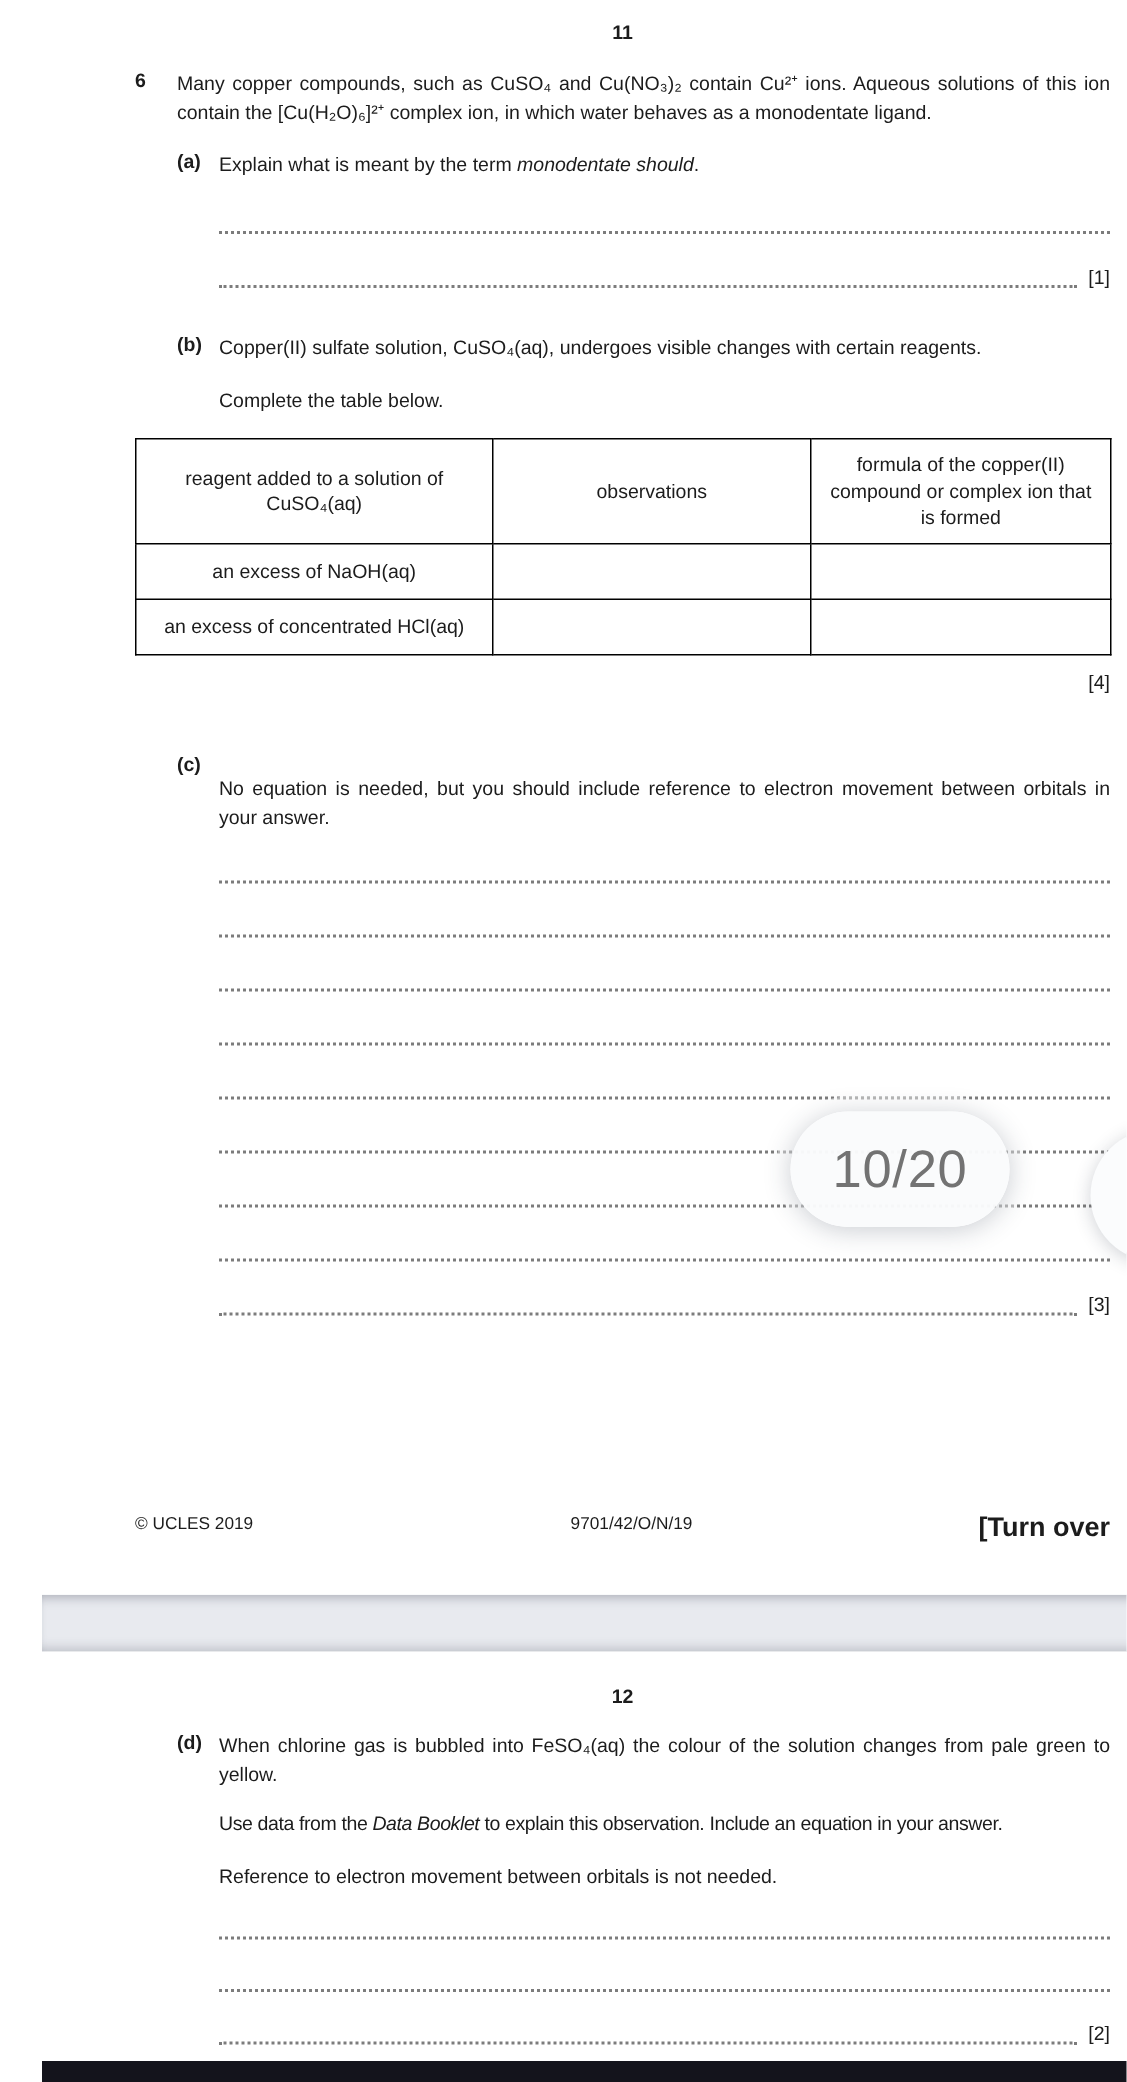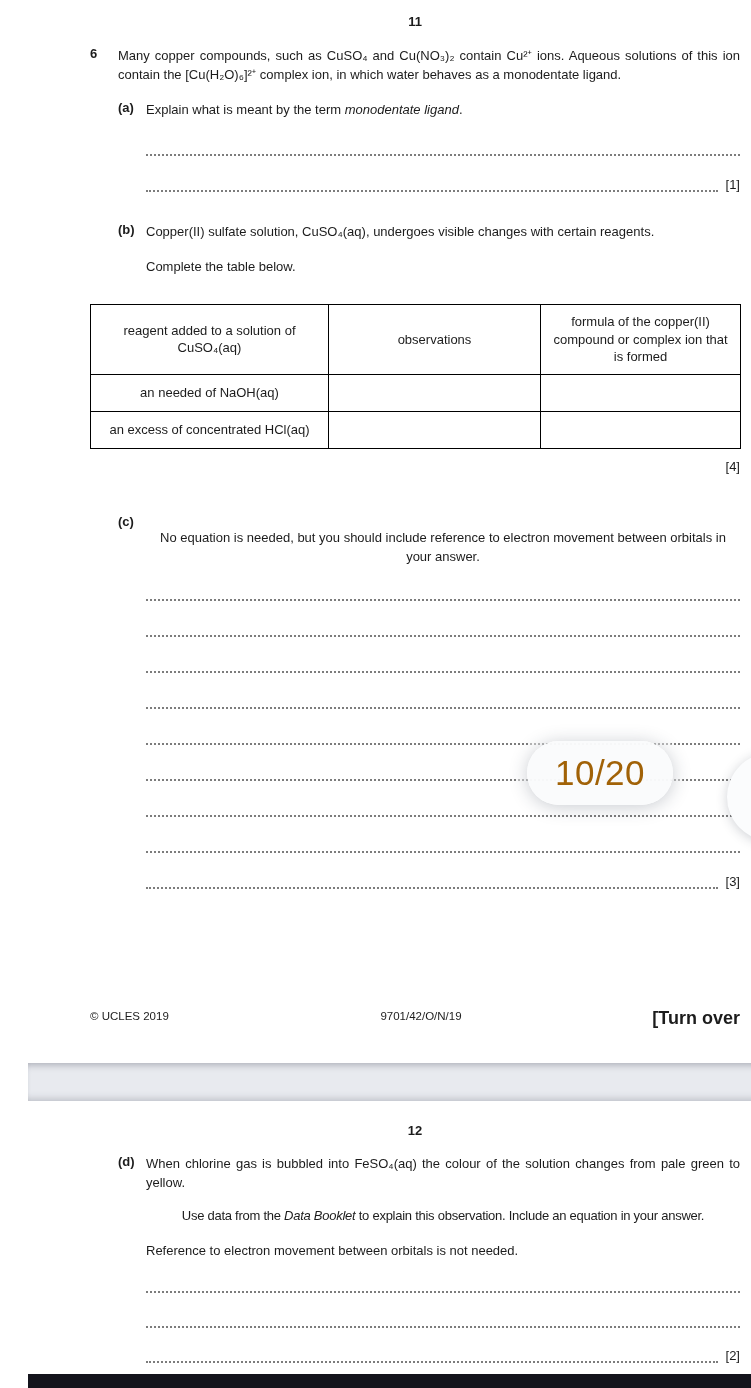--- a/index.html
+++ b/index.html
@@ -18,50 +18,50 @@
   .page-11{height:1063px;padding:14px 39px 0 62px;}
   .page-12{height:273px;padding:22px 39px 0 62px;}
   .pagehead{text-align:center;font-weight:bold;margin-bottom:17px;}
   .q-row{display:flex;}
   .q-num{flex:0 0 28px;font-weight:bold;}
   .q-body{flex:1;text-align:justify;line-height:19px;}
   .part{display:flex;margin-left:28px;}
   .part-label{flex:0 0 28px;font-weight:bold;}
   .part-body{flex:1;line-height:19px;}
   .just{text-align:justify;}
-  .mt14{margin-top:14px;text-align:center;}
+  .mt14{margin-top:14px;}
   .mt16{margin-top:16px;}
   .ans{border-bottom:2px dotted #7c7c7c;height:13px;margin-top:21px;}
   .ans.first{margin-top:22px;}
   .ans-row{display:flex;align-items:flex-end;margin-top:21px;}
   .ans-row .ans{flex:1;margin-top:0;}
   .mark{margin-left:8px;line-height:14px;white-space:nowrap;}
   .part-b{margin-top:30px;}
   .part-c{margin-top:40px;}
   .part-d{margin-top:16px;}
-  .obs-table{width:650px;border-collapse:collapse;margin-top:28px;table-layout:fixed;}
+  .obs-table{width:650px;border-collapse:collapse;margin-top:16px;table-layout:fixed;}
   .obs-table td{border:1px solid #000;text-align:center;vertical-align:middle;line-height:17.5px;padding:4px 8px;}
   .obs-table td.th{padding:8px 10px;height:52px;}
   .obs-table td.rowcell{height:28px;}
   .mark-right{text-align:right;margin-top:10px;}
   .tight{letter-spacing:-0.26px;white-space:nowrap;}
   .footer{position:absolute;left:62px;right:39px;top:1008px;height:18px;font-size:11.5px;}
   .footer .fleft{position:absolute;left:0;top:2px;}
   .footer .fcenter{position:absolute;left:12px;right:0;top:2px;text-align:center;}
   .footer .fright{position:absolute;right:0;top:0;font-weight:bold;font-size:18px;}
   .page-gap{height:38px;background:#e8eaef;
     box-shadow:inset 0 7px 7px -5px rgba(60,64,80,.35), inset 0 -7px 7px -5px rgba(60,64,80,.25);}
   .bottom-bar{height:14px;background:#14141c;}
   
   .pill{
-    position:absolute;left:527px;top:741px;width:146px;height:64px;
+    position:absolute;left:527px;top:741px;width:146px;height:77px;
     border-radius:40px;background:rgba(250,251,252,.97);
     box-shadow:0 2px 18px rgba(40,50,70,.25), 0 0 0 10px rgba(255,255,255,.45);
     display:flex;align-items:center;justify-content:center;
-    font-size:35px;color:#a16207;z-index:5;letter-spacing:.5px;
+    font-size:35px;color:#737373;z-index:5;letter-spacing:.5px;
   }
   .menu-bubble{
     position:absolute;top:753px;right:-36px;width:88px;height:88px;border-radius:50%;
     background:#fbfcfd;box-shadow:0 2px 12px rgba(40,50,70,.22);z-index:5;
   }
   .menu-bars{position:absolute;top:765px;right:-6px;width:28px;z-index:6;}
   .menu-bars .bar{height:4px;width:28px;background:#9fabb4;border-radius:2px;margin-bottom:9px;}
   em{font-style:italic;}
 </style>
 </head>
@@ -74,21 +74,21 @@
     <div class="pagehead">11</div>
 
     <div class="q-row">
       <div class="q-num">6</div>
       <div class="q-body">Many copper compounds, such as CuSO₄ and Cu(NO₃)₂ contain Cu²⁺ ions. Aqueous solutions of this ion contain the [Cu(H₂O)₆]²⁺ complex ion, in which water behaves as a monodentate ligand.</div>
     </div>
 
     <div class="part" style="margin-top:16px;">
       <div class="part-label">(a)</div>
       <div class="part-body">
-        <div><span>Explain what is meant by the term </span><em>monodentate ligand</em><span>.</span></div>
+        <div><span>Explain what is meant by the term </span><em>monodentate should</em><span>.</span></div>
         <div class="ans first"></div>
         <div class="ans-row">
           <div class="ans"></div>
           <div class="mark">[1]</div>
         </div>
       </div>
     </div>
 
     <div class="part part-b">
       <div class="part-label">(b)</div>
@@ -104,21 +104,21 @@
           <col style="width:212px">
           <col style="width:200px">
         </colgroup>
       <tbody>
           <tr>
         <td class="th">reagent added to a solution of CuSO₄(aq)</td>
         <td class="th">observations</td>
         <td class="th">formula of the copper(II) compound or complex ion that is formed</td>
       </tr>
       <tr>
-        <td class="rowcell">an needed of NaOH(aq)</td>
+        <td class="rowcell">an excess of NaOH(aq)</td>
         <td class="rowcell"></td>
         <td class="rowcell"></td>
       </tr>
       <tr>
         <td class="rowcell">an excess of concentrated HCl(aq)</td>
         <td class="rowcell"></td>
         <td class="rowcell"></td>
       </tr>
     </tbody>
       </table>

